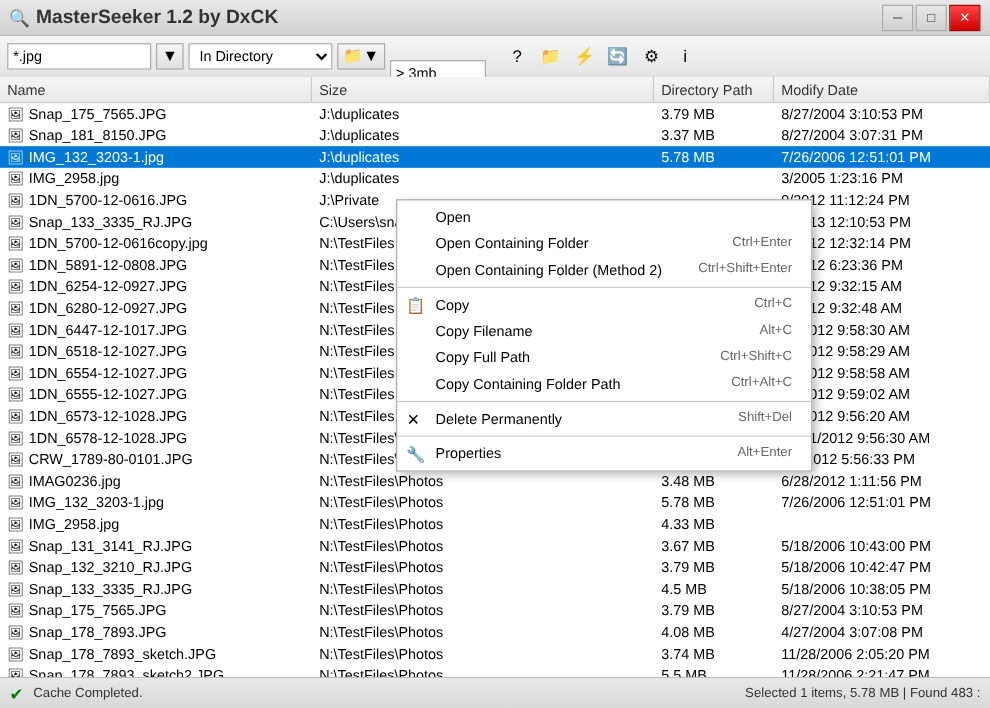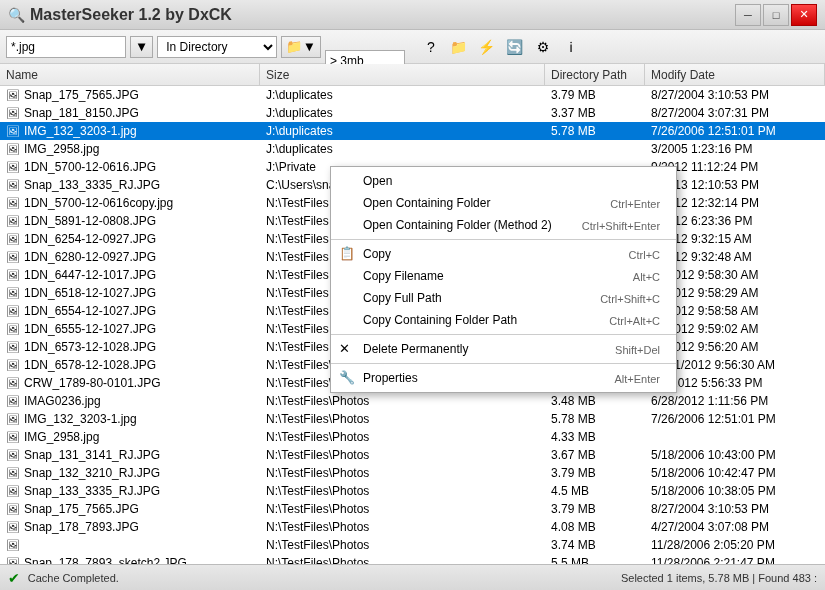--- a/index.html
+++ b/index.html
@@ -157,21 +157,21 @@
       left: 330px;
       background: white;
       border: 1px solid #aaa;
       box-shadow: 3px 3px 8px rgba(0,0,0,0.3);
       z-index: 100;
       min-width: 300px;
       padding: 3px 0;
     }
     .menu-item {
       display: flex;
-      align-items: flex-end;
+      align-items: flex-start;
       padding: 4px 16px 4px 32px;
       font-size: 12px;
       cursor: pointer;
       position: relative;
       justify-content: space-between;
     }
     .menu-item .shortcut { color: #666; font-size: 11px; margin-left: 30px; }
     .menu-separator { height: 1px; background: #ccc; margin: 3px 0; }
     .menu-item-icon {
       position: absolute;
@@ -446,20 +446,21 @@
       <span class="file-icon">🖼</span>
       <span>Snap_178_7893.JPG</span>
     </div>
     <div class="file-cell">N:\TestFiles\Photos</div>
     <div class="file-cell">4.08 MB</div>
     <div class="file-cell">4/27/2004 3:07:08 PM</div>
   </div>
       <div class="file-row">
     <div class="file-cell">
       <span class="file-icon">🖼</span>
+      <span>Snap_178_7893_sketch.JPG</span>
     </div>
     <div class="file-cell">N:\TestFiles\Photos</div>
     <div class="file-cell">3.74 MB</div>
     <div class="file-cell">11/28/2006 2:05:20 PM</div>
   </div>
       <div class="file-row">
     <div class="file-cell">
       <span class="file-icon">🖼</span>
       <span>Snap_178_7893_sketch2.JPG</span>
     </div>

